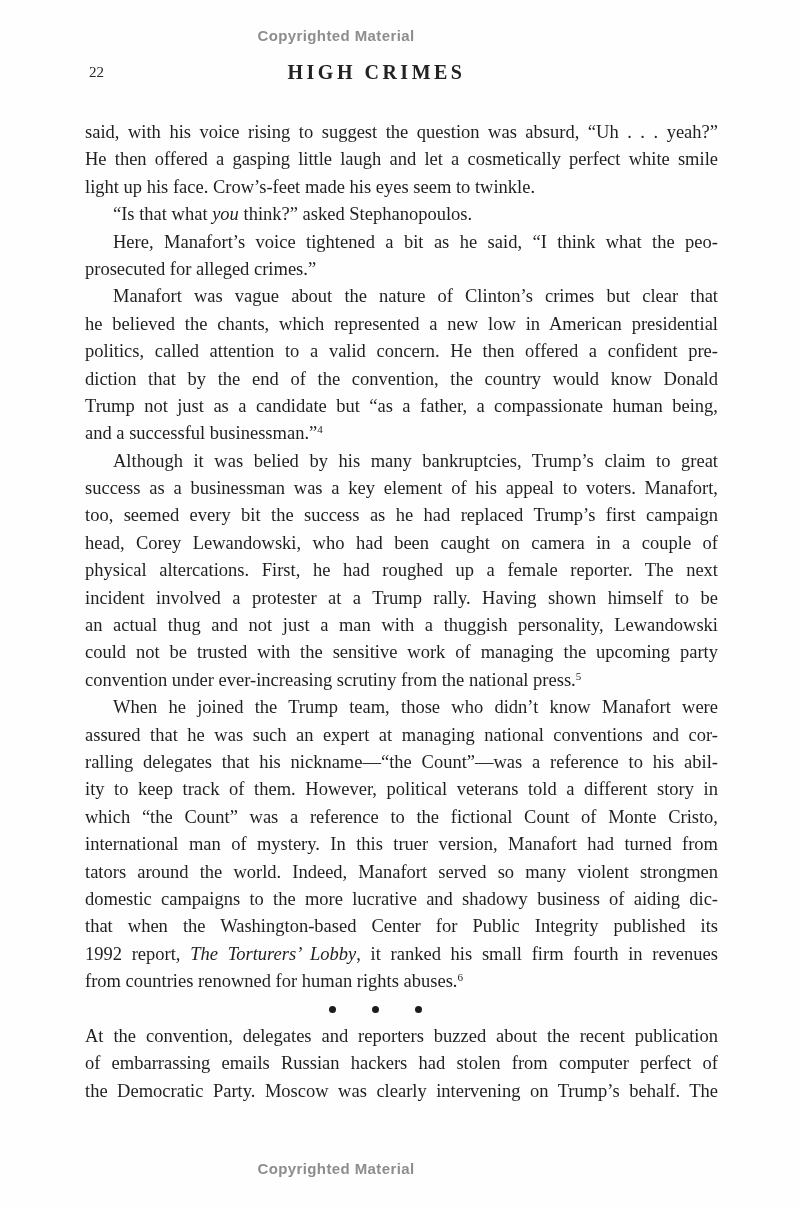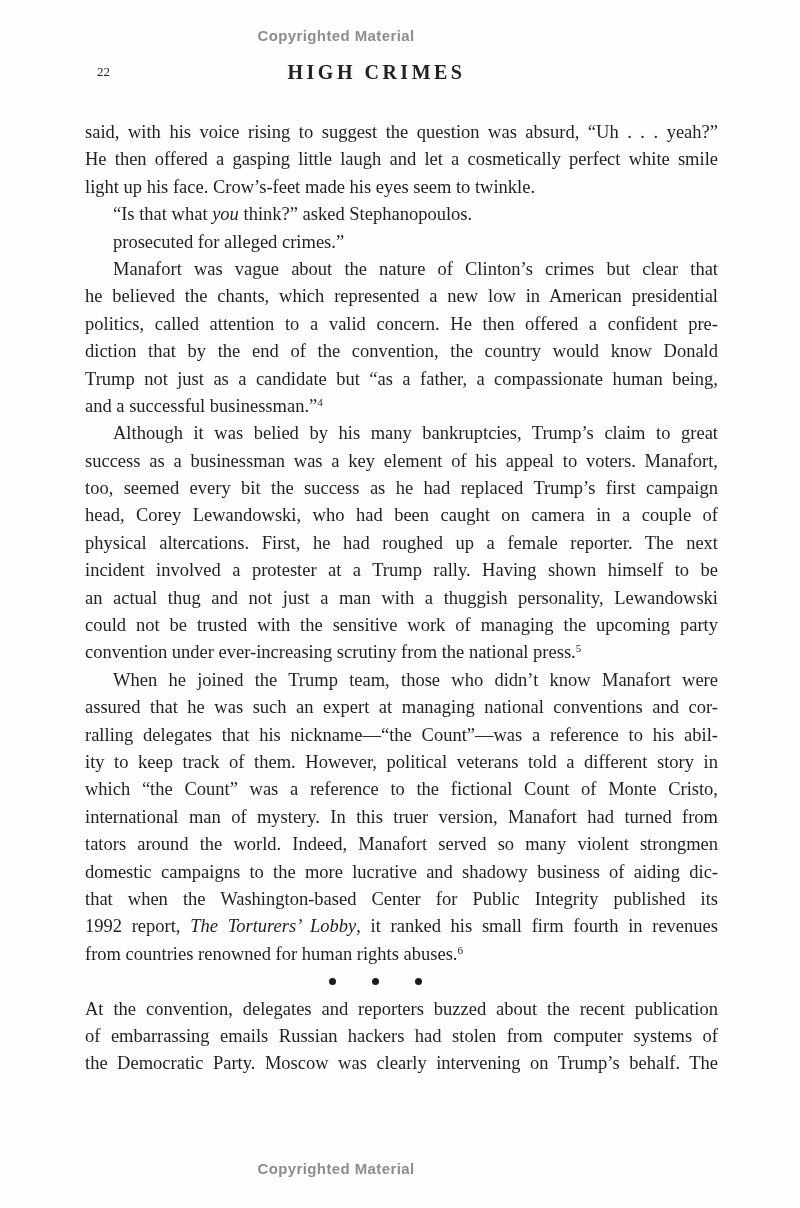--- a/index.html
+++ b/index.html
@@ -32,23 +32,23 @@
 
   .pageheader {
     position: absolute;
     top: 63px;
     left: 85px;
     width: 633px;
     height: 20px;
   }
   .page-num {
     position: absolute;
-    left: 12px;
+    left: 4px;
     top: 0;
-    font-size: 13px;
+    font-size: 15px;
     font-weight: 400;
     color: #262626;
     line-height: 18px;
   }
   .running-head {
     display: block;
     text-align: center;
     position: relative;
     left: -25px;
     font-size: 20px;
@@ -117,20 +117,21 @@
   <main class="bodytext" id="bodytext">
       <div class="para">
         <div class="line">said, with his voice rising to suggest the question was absurd, “Uh . . . yeah?”</div>
         <div class="line">He then offered a gasping little laugh and let a cosmetically perfect white smile</div>
         <div class="line lastline">light up his face. Crow’s-feet made his eyes seem to twinkle.</div>
       </div>
       <div class="para indent">
         <div class="line lastline">“Is that what <i>you</i> think?” asked Stephanopoulos.</div>
       </div>
       <div class="para indent">
+        <div class="line">Here, Manafort’s voice tightened a bit as he said, “I think what the peo-</div>
         <div class="line lastline">prosecuted for alleged crimes.”</div>
       </div>
       <div class="para indent">
         <div class="line">Manafort was vague about the nature of Clinton’s crimes but clear that</div>
         <div class="line">he believed the chants, which represented a new low in American presidential</div>
         <div class="line">politics, called attention to a valid concern. He then offered a confident pre-</div>
         <div class="line">diction that by the end of the convention, the country would know Donald</div>
         <div class="line">Trump not just as a candidate but “as a father, a compassionate human being,</div>
         <div class="line lastline">and a successful businessman.”<sup>4</sup></div>
       </div>
@@ -158,20 +159,20 @@
         <div class="line">1992 report, <i>The Torturers’ Lobby</i>, it ranked his small firm fourth in revenues</div>
         <div class="line lastline">from countries renowned for human rights abuses.<sup>6</sup></div>
       </div>
       <div class="section-break">
         <span class="dot"></span>
         <span class="dot"></span>
         <span class="dot"></span>
       </div>
       <div class="para">
         <div class="line">At the convention, delegates and reporters buzzed about the recent publication</div>
-        <div class="line">of embarrassing emails Russian hackers had stolen from computer systems of</div>
+        <div class="line">of embarrassing emails Russian hackers had stolen from computer perfect of</div>
         <div class="line">the Democratic Party. Moscow was clearly intervening on Trump’s behalf. The</div>
       </div>
     </main>
 
   <div class="watermark bottom">Copyrighted Material</div>
 
 </div>
 
 </body></html>

